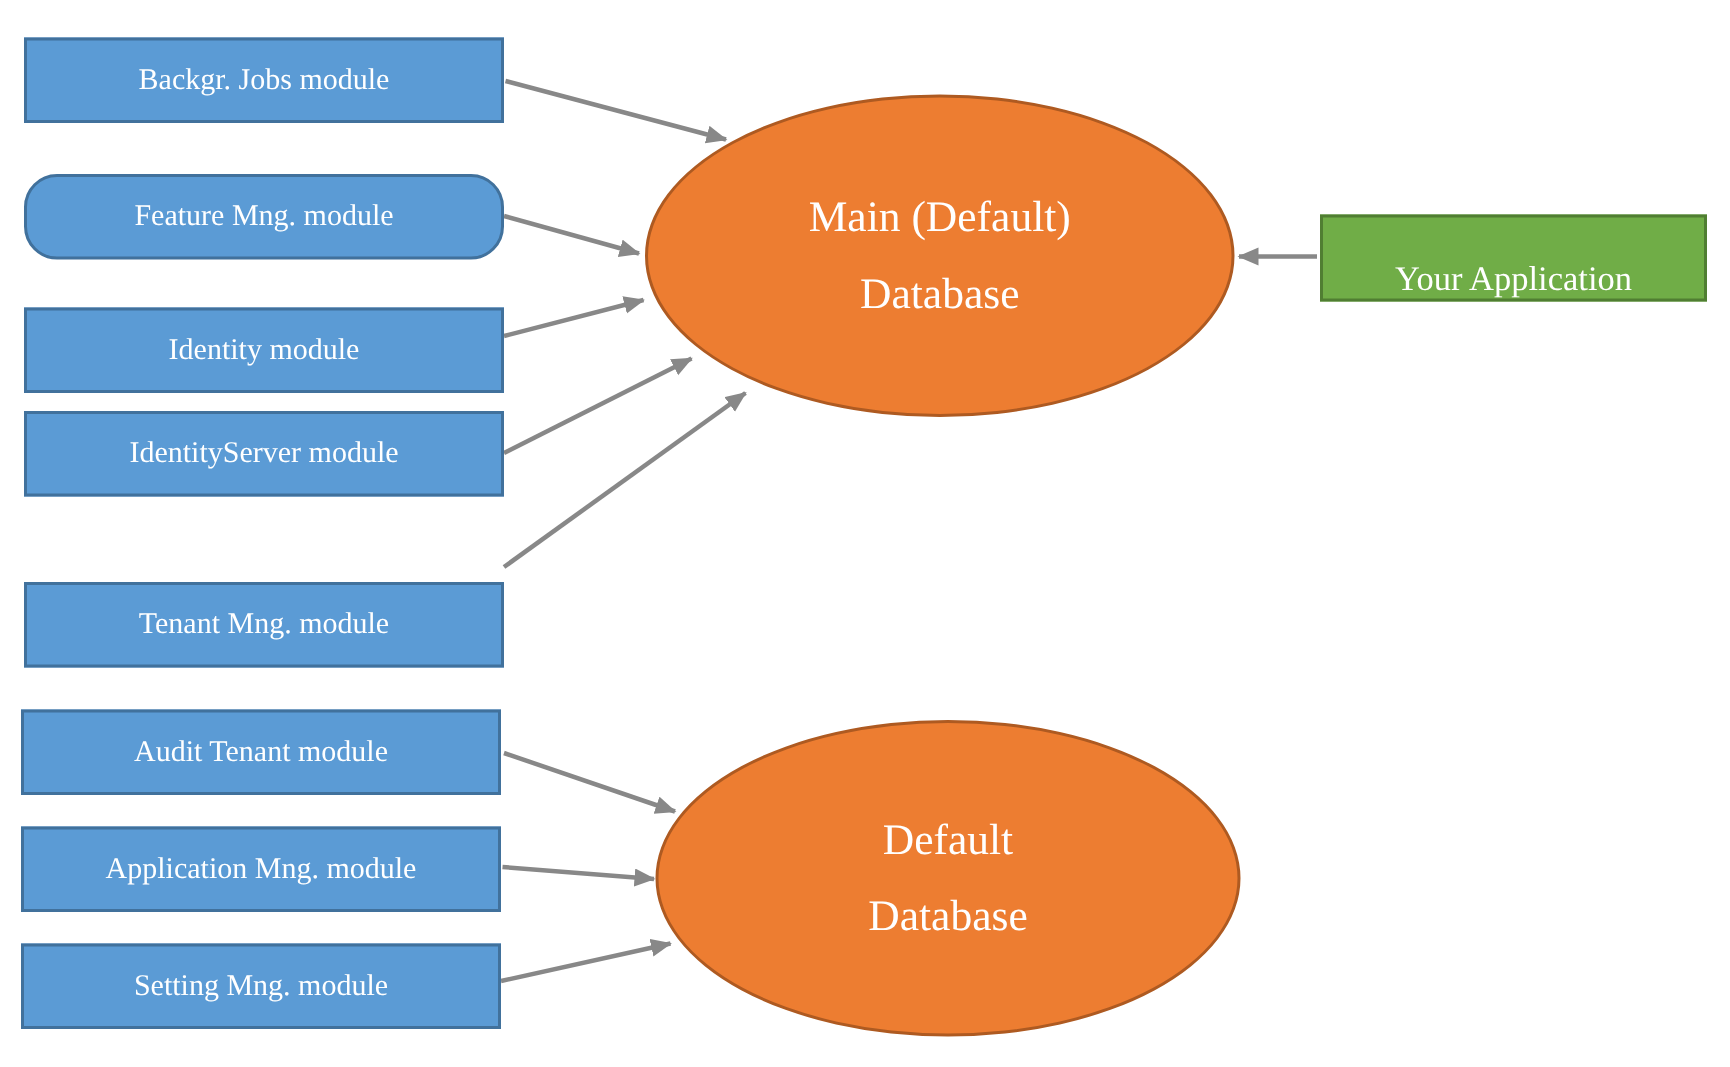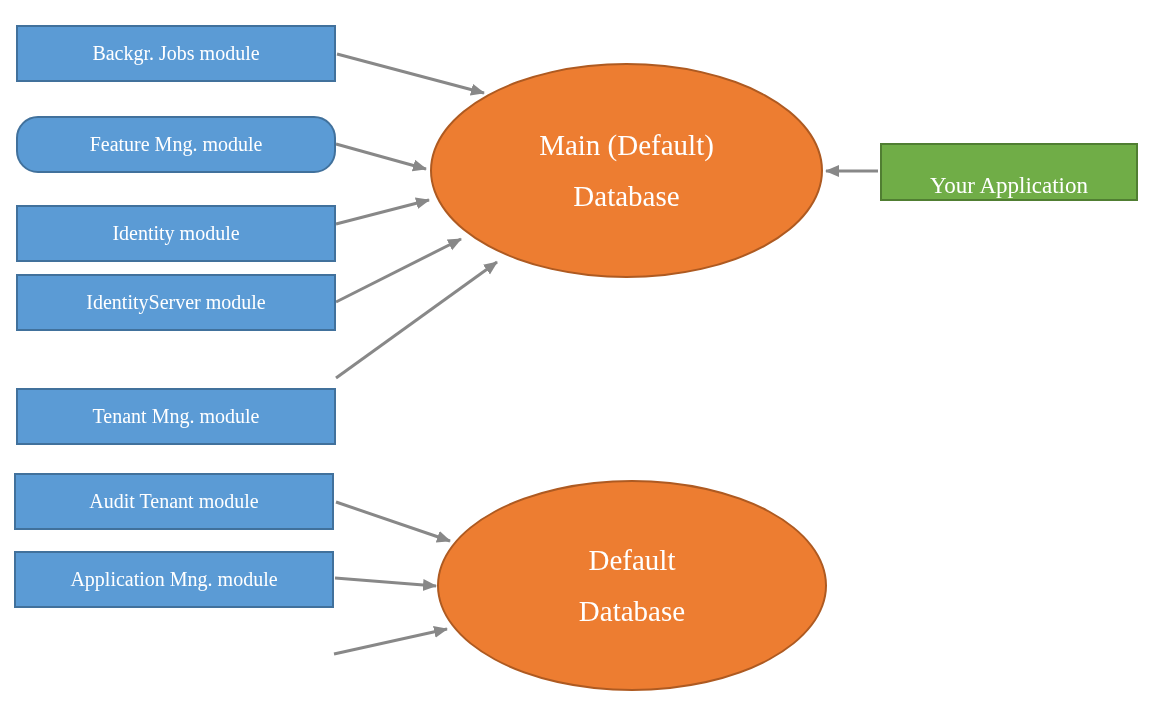--- a/index.html
+++ b/index.html
@@ -117,20 +117,23 @@
   <div class="module-box t4">
     <span>Tenant Mng. module</span>
   </div>
 
   <div class="module-box b0">
     <span>Audit Tenant module</span>
   </div>
   <div class="module-box b1">
     <span>Application Mng. module</span>
   </div>
+  <div class="module-box b2">
+    <span>Setting Mng. module</span>
+  </div>
 
   <div class="db-ellipse db-main">
     <span>Main (Default)</span>
     <span>Database</span>
   </div>
 
   <div class="db-ellipse db-second">
     <span>Default</span>
     <span>Database</span>
   </div>

